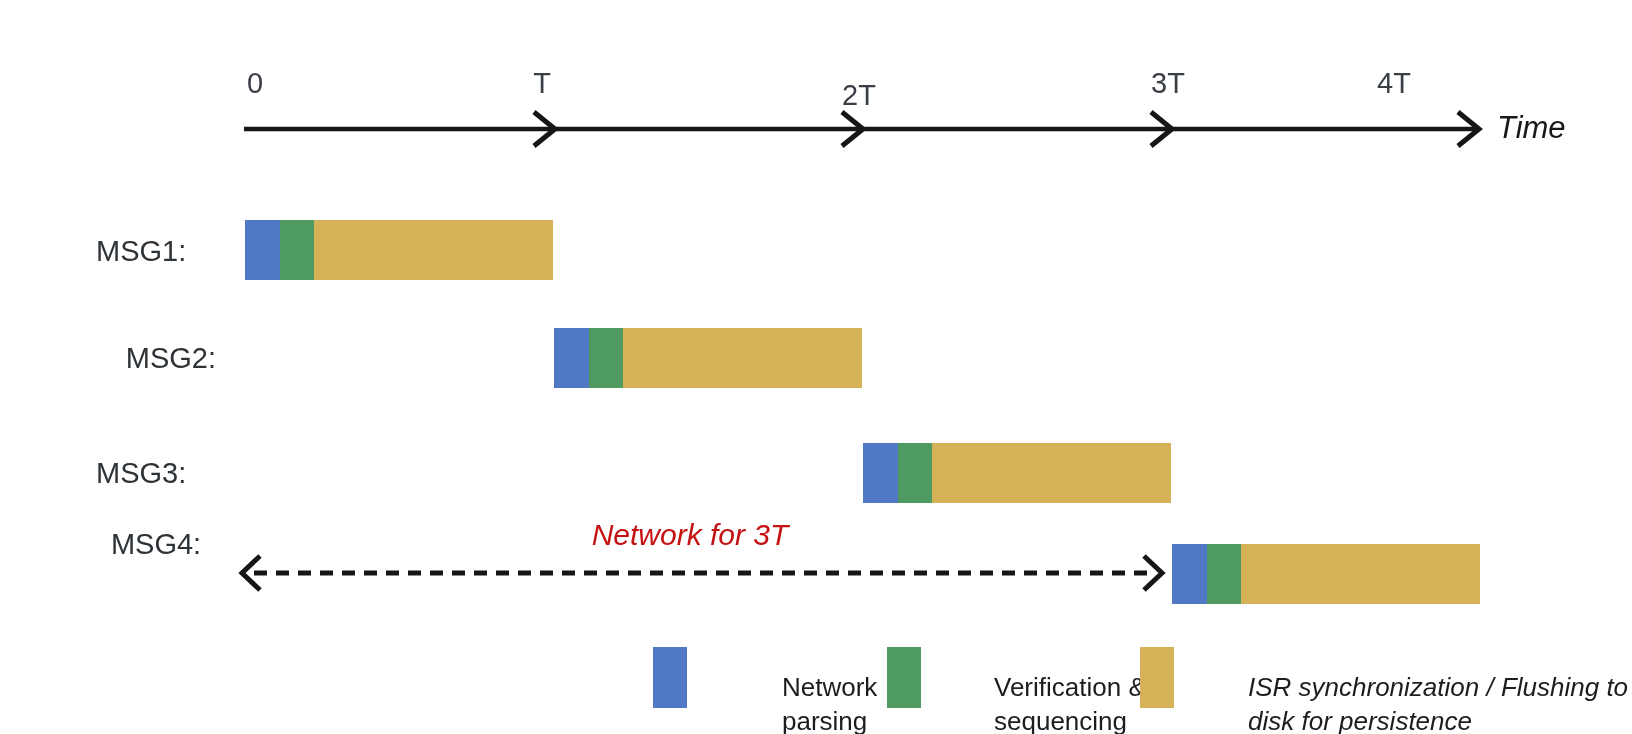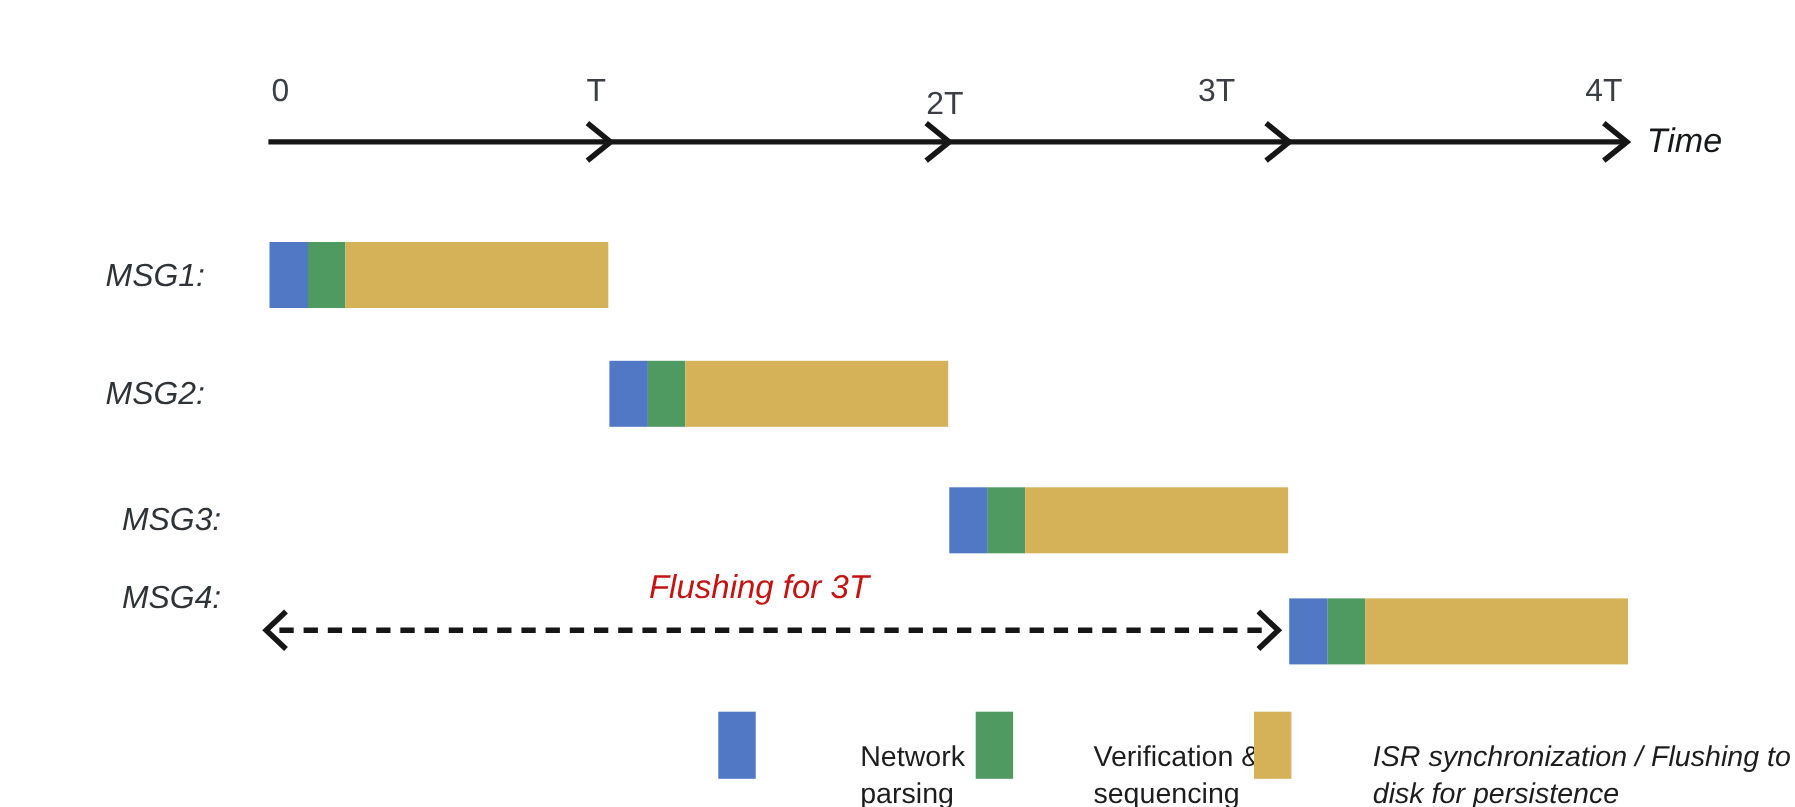--- a/index.html
+++ b/index.html
@@ -14,21 +14,21 @@
     position: absolute; top: 66px; width: 100px; height: 34px;
     text-align: center; font-size: 29px; color: #3a3f46; line-height: 34px;
   }
   .axis-title {
     position: absolute; left: 1497px; top: 110px;
     font-size: 31px; font-style: italic; color: #17181a;
   }
 
   .msg-label {
     position: absolute; left: 96px; width: 120px; height: 34px;
-    font-size: 29px; font-style: italic; color: #2e3338; line-height: 34px;
+    font-size: 29px; color: #2e3338; line-height: 34px;
   }
   .bar { position: absolute; height: 60px; display: flex; }
   .seg { height: 100%; }
   .seg-blue   { width: 35px; }
   .seg-green  { width: 34px; }
   .seg-yellow { width: 239px; }
 
   .waiting-annotation {
     position: absolute; left: 550px; top: 518px; width: 280px;
     text-align: center; font-size: 30px; font-style: italic; font-weight: 500;
@@ -40,29 +40,29 @@
     font-size: 26px; line-height: 34px; color: #1d1d1f; margin-left: 44px;
   }
 
   
   #bar-msg1 { left: 245px;  top: 220px; }
   #bar-msg2 { left: 554px;  top: 328px; }
   #bar-msg3 { left: 863px;  top: 443px; }
   #bar-msg4 { left: 1172px; top: 544px; }
 
   #label-msg1 { top: 234px; }
-  #label-msg2 { top: 341px; }
-  #label-msg3 { top: 456px; text-align: center; }
+  #label-msg2 { top: 341px; text-align: right; }
+  #label-msg3 { top: 456px; }
   #label-msg4 { top: 527px; text-align: center; }
 
   #tick-0  { left: 205px; }
   #tick-t  { left: 492px; }
   #tick-2t { left: 809px; margin-top: 12px; }
-  #tick-3t { left: 1056px; }
-  #tick-4t { left: 1408px; }
+  #tick-3t { left: 1118px; }
+  #tick-4t { left: 1344px; }
 
   #swatch-1 { left: 653px;  top: 647px; }
   #swatch-2 { left: 887px;  top: 647px; }
   #swatch-3 { left: 1140px; top: 647px; }
   #legend-text-1 { left: 738px;  width: 160px; }
   #legend-text-2 { left: 950px;  width: 210px; }
   #legend-text-3 { left: 1204px; width: 400px; font-style: italic; }
 </style>
 </head>
 <body>
@@ -110,21 +110,21 @@
     <span class="seg seg-blue" style="background-color: rgb(80, 120, 197);"></span>
     <span class="seg seg-green" style="background-color: rgb(79, 154, 97);"></span>
     <span class="seg seg-yellow" style="background-color: rgb(213, 178, 87);"></span>
   </div>
   <div class="bar" id="bar-msg4">
     <span class="seg seg-blue" style="background-color: rgb(80, 120, 197);"></span>
     <span class="seg seg-green" style="background-color: rgb(79, 154, 97);"></span>
     <span class="seg seg-yellow" style="background-color: rgb(213, 178, 87);"></span>
   </div>
 
-  <div class="waiting-annotation" style="color: rgb(197, 18, 18);">Flushing for 3T</div>
+  <div class="waiting-annotation" style="color: rgb(197, 18, 18);">Network for 3T</div>
 
   <div>
     <span class="legend-swatch" id="swatch-1" style="background-color: rgb(80, 120, 197);"></span>
     <div class="legend-label" id="legend-text-1">Network parsing</div>
 
     <span class="legend-swatch" id="swatch-2" style="background-color: rgb(79, 154, 97);"></span>
     <div class="legend-label" id="legend-text-2">Verification &amp; sequencing</div>
 
     <span class="legend-swatch" id="swatch-3" style="background-color: rgb(213, 178, 87);"></span>
     <div class="legend-label" id="legend-text-3">ISR synchronization / Flushing to disk for persistence</div>

